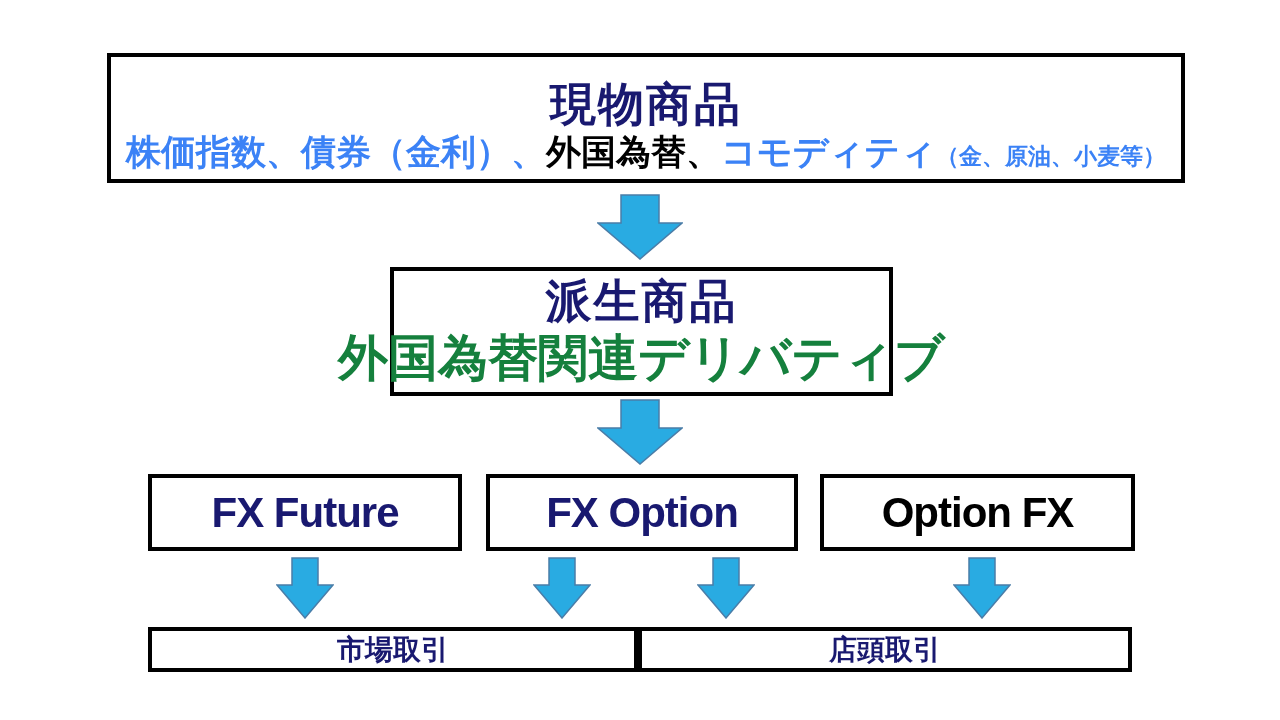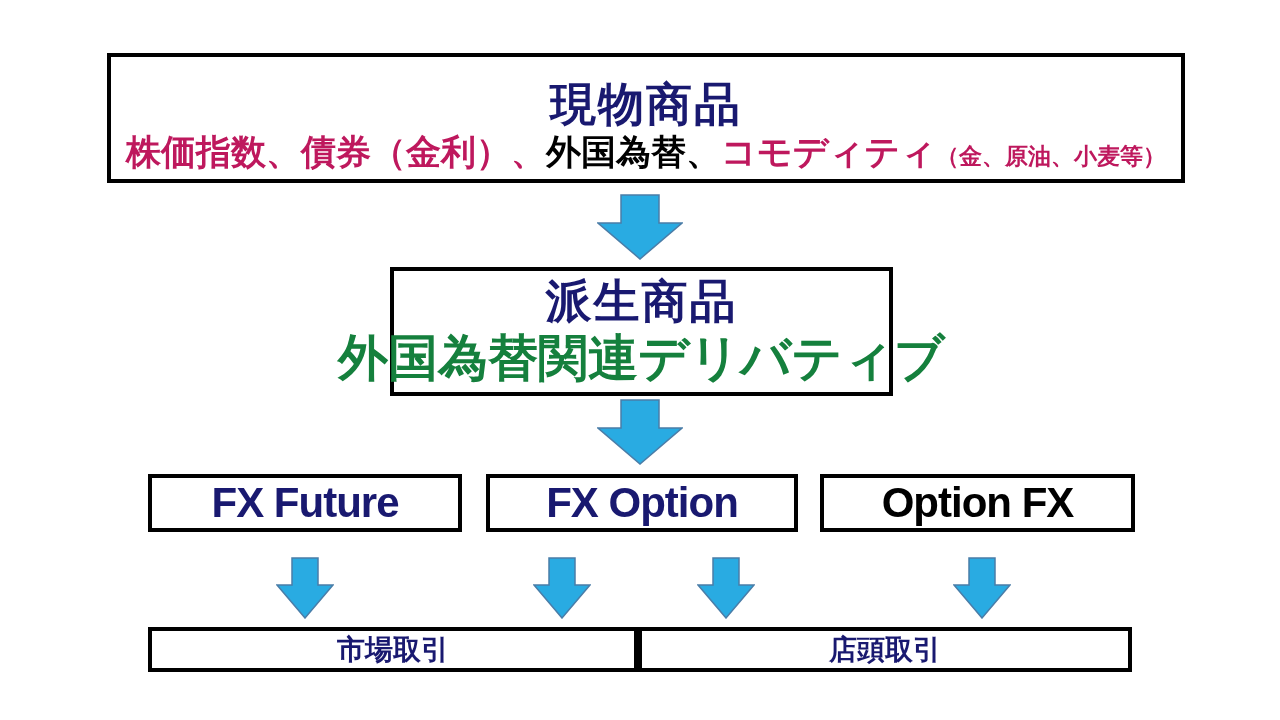--- a/index.html
+++ b/index.html
@@ -21,24 +21,24 @@
     border: 4px solid #000000;
     box-sizing: border-box;
     display: flex;
     flex-direction: column;
     align-items: center;
     justify-content: center;
     text-align: center;
   }
   .navy { color: #191970; }
   .red  { color: #000000; }
-  .black { color: #be185d; }
+  .black { color: #3b82f6; }
   .spot-box    { left: 107px; top: 53px;  width: 1078px; height: 130px; padding-top: 15px; }
   .deriv-box   { left: 390px; top: 267px; width: 503px;  height: 129px; }
-  .prod-box    { top: 474px; height: 58px; }
+  .prod-box    { top: 474px; height: 77px; }
   .prod-future { left: 148px; width: 314px; }
   .prod-option { left: 486px; width: 312px; }
   .prod-forward{ left: 820px; width: 315px; }
   .trade-box   { top: 627px; height: 45px; }
   .trade-left  { left: 148px; width: 490px; }
   .trade-right { left: 638px; width: 494px; }
 
   .title-lg {
     font-size: 46px;
     font-weight: bold;

